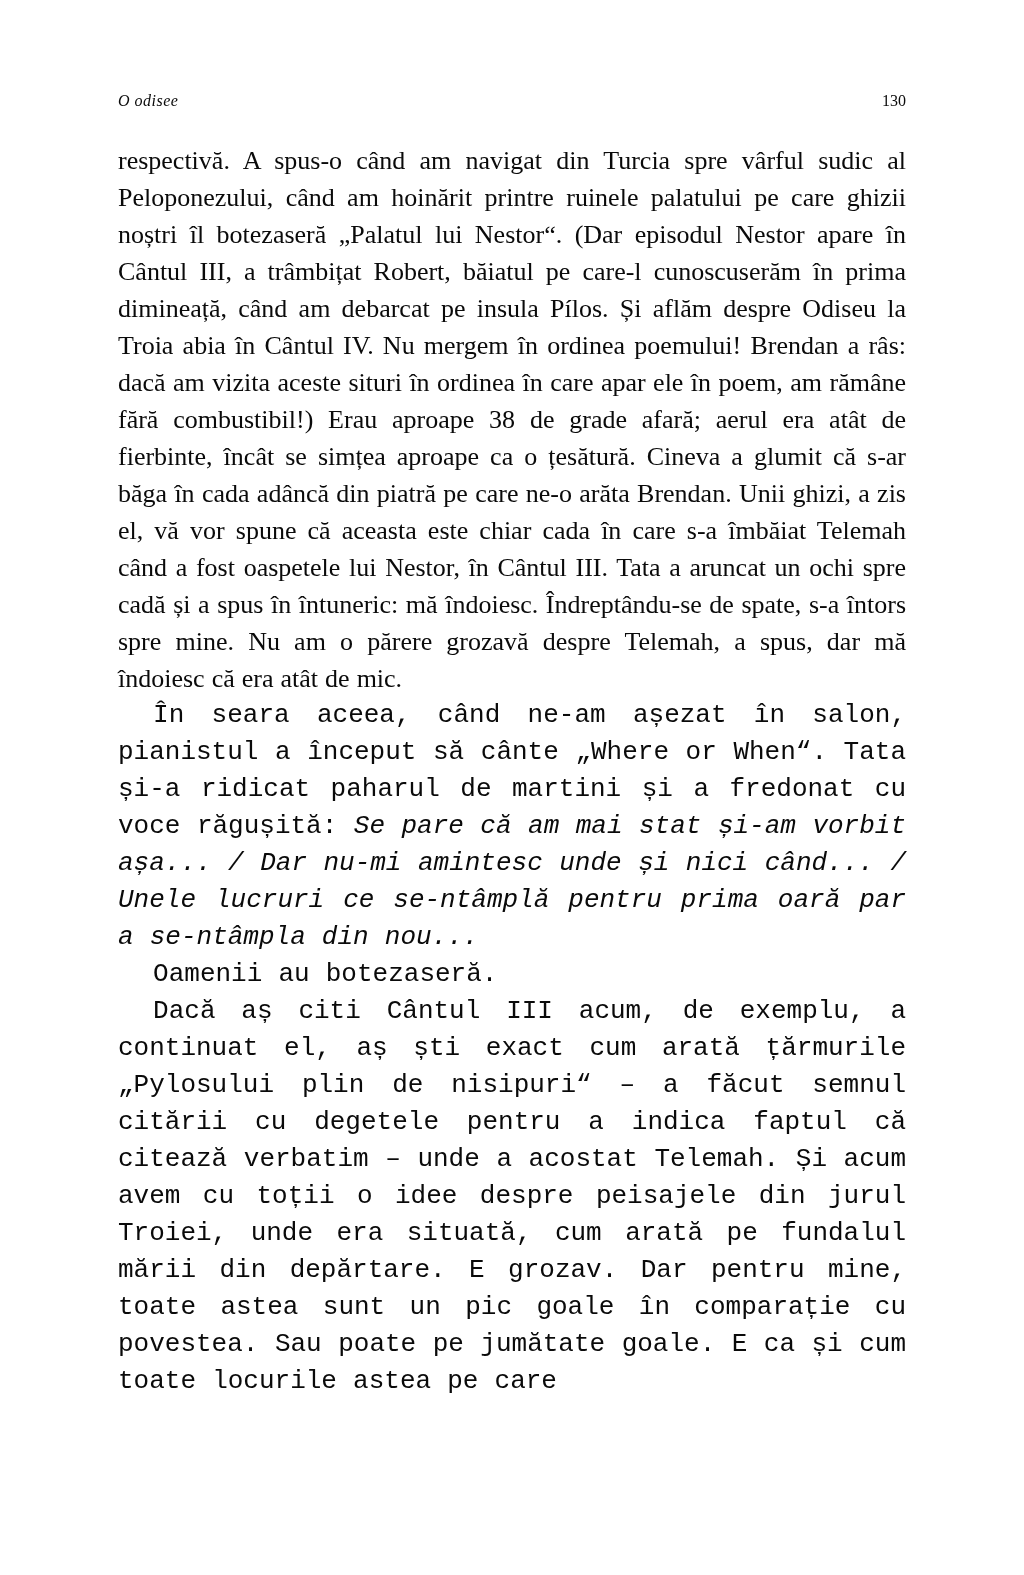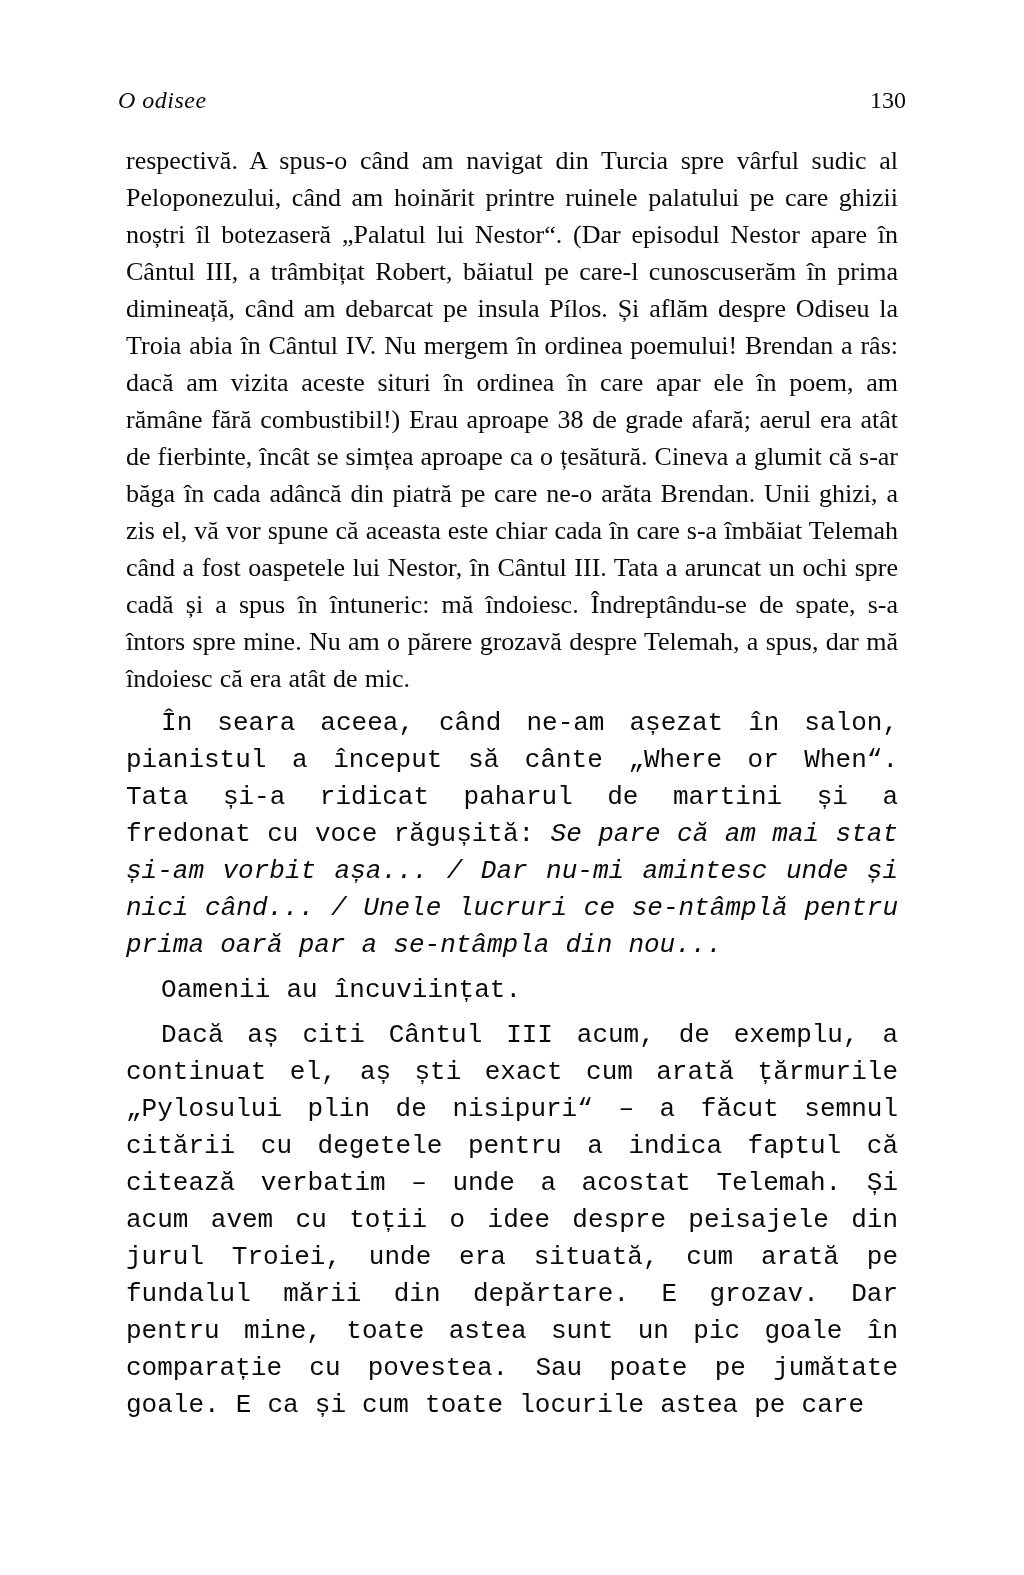--- a/index.html
+++ b/index.html
@@ -21,40 +21,40 @@
   .content {
     position: absolute;
     left: 118px;
     top: 86px;
     width: 788px;
   }
   .running-head {
     display: flex;
     justify-content: space-between;
     align-items: baseline;
-    font-size: 24px;
+    font-size: 16px;
     line-height: 29px;
     text-align: center;
   }
   .running-title {
     font-style: italic;
     letter-spacing: 0.5px;
   }
   .page-number {
     font-style: normal;
   }
   .text-block {
     margin-top: 27px;
     font-size: 26px;
     line-height: 37px;
     text-align: justify;
     word-spacing: 0.02em;
   }
   .text-block p {
-    margin: 8px;
+    margin: 0;
     padding: 0;
   }
   .text-block p.indent {
     text-indent: 1.35em;
     font-family: Liberation Mono, monospace;
   }
   .seg-italic {
     font-style: italic;
   }
 </style>
@@ -66,18 +66,18 @@
 
     <div class="running-head">
       <span class="running-title">O odisee</span>
       <span class="page-number">130</span>
     </div>
 
     <div class="text-block">
 
     <p><span>respectivă. A spus-o când am navigat din Turcia spre vârful sudic al Peloponezului, când am hoinărit printre ruinele palatului pe care ghizii noștri îl botezaseră „Palatul lui Nestor“. (Dar episodul Nestor apare în Cântul III, a trâmbițat Robert, băiatul pe care-l cunoscuserăm în prima dimineață, când am debarcat pe insula Pílos. Și aflăm despre Odiseu la Troia abia în Cântul IV. Nu mergem în ordinea poemului! Brendan a râs: dacă am vizita aceste situri în ordinea în care apar ele în poem, am rămâne fără combustibil!) Erau aproape 38 de grade afară; aerul era atât de fierbinte, încât se simțea aproape ca o țesătură. Cineva a glumit că s-ar băga în cada adâncă din piatră pe care ne-o arăta Brendan. Unii ghizi, a zis el, vă vor spune că aceasta este chiar cada în care s-a îmbăiat Telemah când a fost oaspetele lui Nestor, în Cântul III. Tata a aruncat un ochi spre cadă și a spus în întuneric: mă îndoiesc. Îndreptându-se de spate, s-a întors spre mine. Nu am o părere grozavă despre Telemah, a spus, dar mă îndoiesc că era atât de mic.</span></p>
         <p class="indent"><span>În seara aceea, când ne-am așezat în salon, pianistul a început să cânte „Where or When“. Tata și-a ridicat paharul de martini și a fredonat cu voce răgușită: </span><span class="seg-italic">Se pare că am mai stat și-am vorbit așa... / Dar nu-mi amintesc unde și nici când... / Unele lucruri ce se-ntâmplă pentru prima oară par a se-ntâmpla din nou...</span></p>
-        <p class="indent"><span>Oamenii au încuviințat.</span></p>
+        <p class="indent"><span>Oamenii au botezaseră.</span></p>
         <p class="indent"><span>Dacă aș citi Cântul III acum, de exemplu, a continuat el, aș ști exact cum arată țărmurile „Pylosului plin de nisipuri“ – a făcut semnul citării cu degetele pentru a indica faptul că citează verbatim – unde a acostat Telemah. Și acum avem cu toții o idee despre peisajele din jurul Troiei, unde era situată, cum arată pe fundalul mării din depărtare. E grozav. Dar pentru mine, toate astea sunt un pic goale în comparație cu povestea. Sau poate pe jumătate goale. E ca și cum toate locurile astea pe care</span></p>
       </div>
 
   </div>
 </div>
 
 </body></html>

